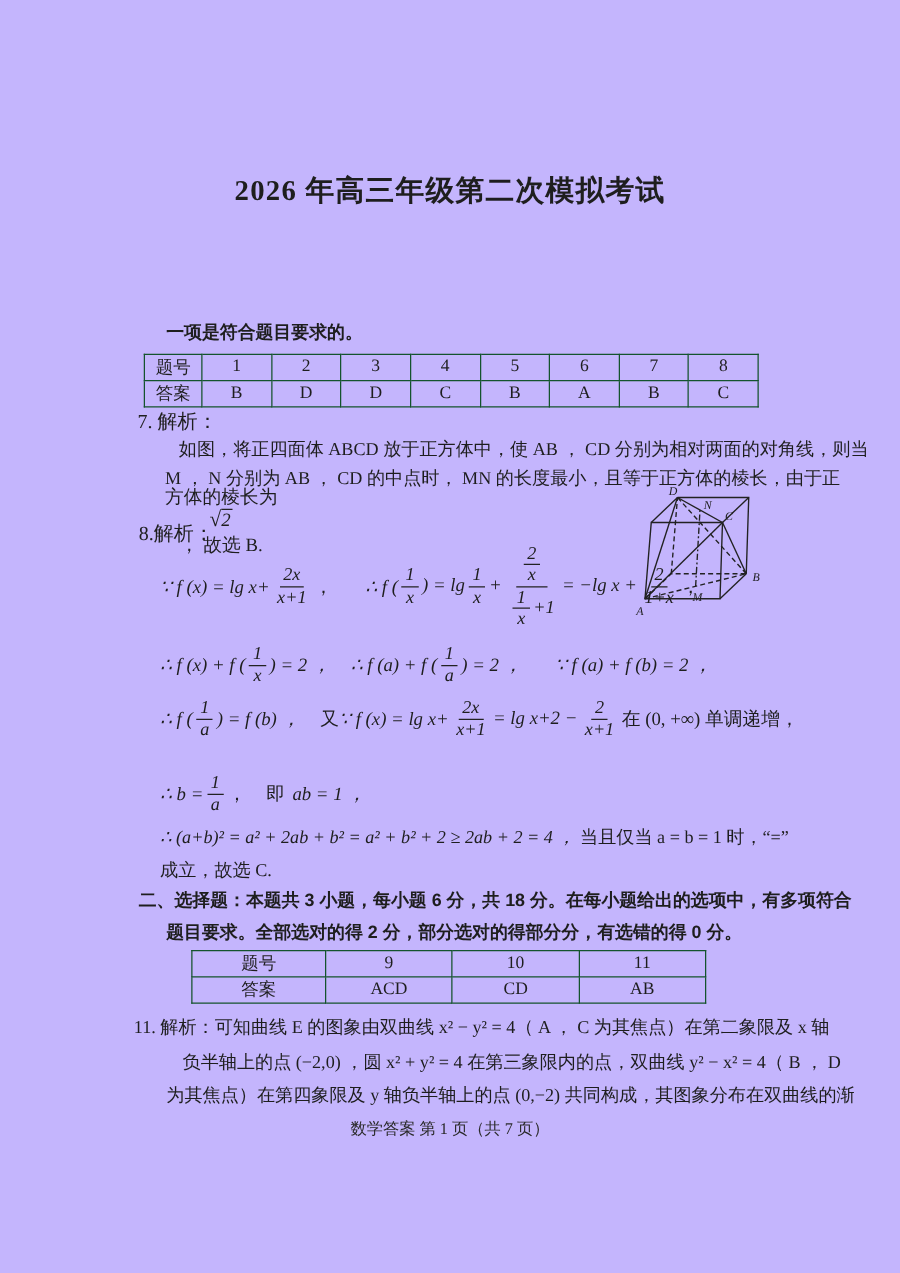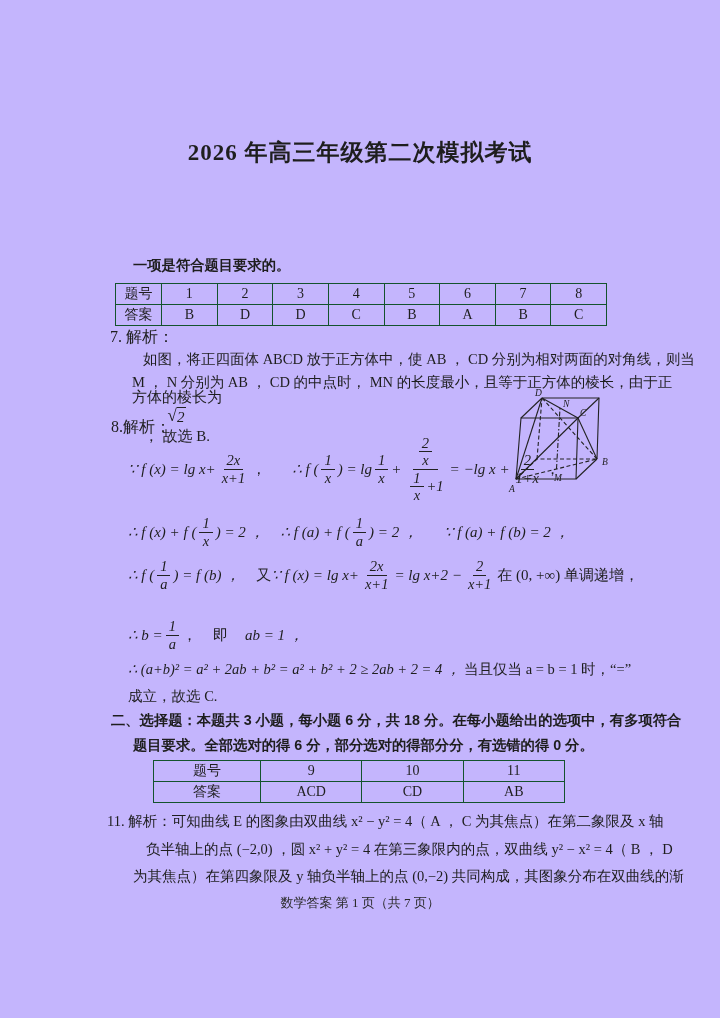--- a/index.html
+++ b/index.html
@@ -207,31 +207,31 @@
 
   <div class="fline" style="left:128px; top:612px; height:46px;">
     <span class="mi">∴ b =</span>
     <span class="frac">
       <span class="num mi">1</span>
       <span class="den mi">a</span>
     </span>
     <span>，</span>
     <span class="gap-sm"></span>
     <span>即</span>
-    <span class="mi" style="margin-left:17px;">ab = 1 ，</span>
+    <span class="mi" style="margin-left:6px;">ab = 1 ，</span>
   </div>
 
   <div class="abs body-line" style="left:128px; top:660px;">
     <span class="mi">∴ (a+b)² = a² + 2ab + b² = a² + b² + 2 ≥ 2ab + 2 = 4 ，</span>
     <span>当且仅当 a = b = 1 时，“=”</span>
   </div>
   <div class="abs body-line" style="left:128px; top:687px;">成立，故选 C.</div>
 
   <div class="abs heading" style="left:111px; top:711px;">二、选择题：本题共 3 小题，每小题 6 分，共 18 分。在每小题给出的选项中，有多项符合</div>
-  <div class="abs heading" style="left:133px; top:736px;">题目要求。全部选对的得 6 分，部分选对的得部分分，有选错的得 0 分。</div>
+  <div class="abs heading" style="left:133px; top:736px;">题目要求。全部选对的得 2 分，部分选对的得部分分，有选错的得 0 分。</div>
 
   <table class="anskey" style="left:153px; top:760px; width:412px;">
     <colgroup>
         <col style="width:107px">
         <col>
         <col>
         <col>
       </colgroup>
     <tbody>
         <tr>

